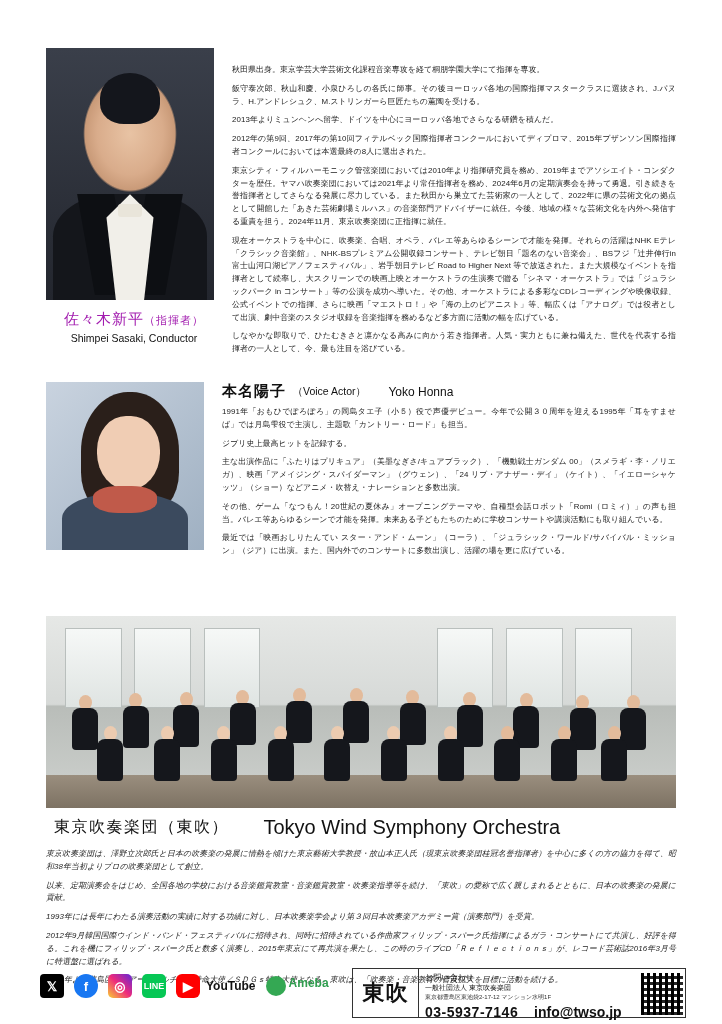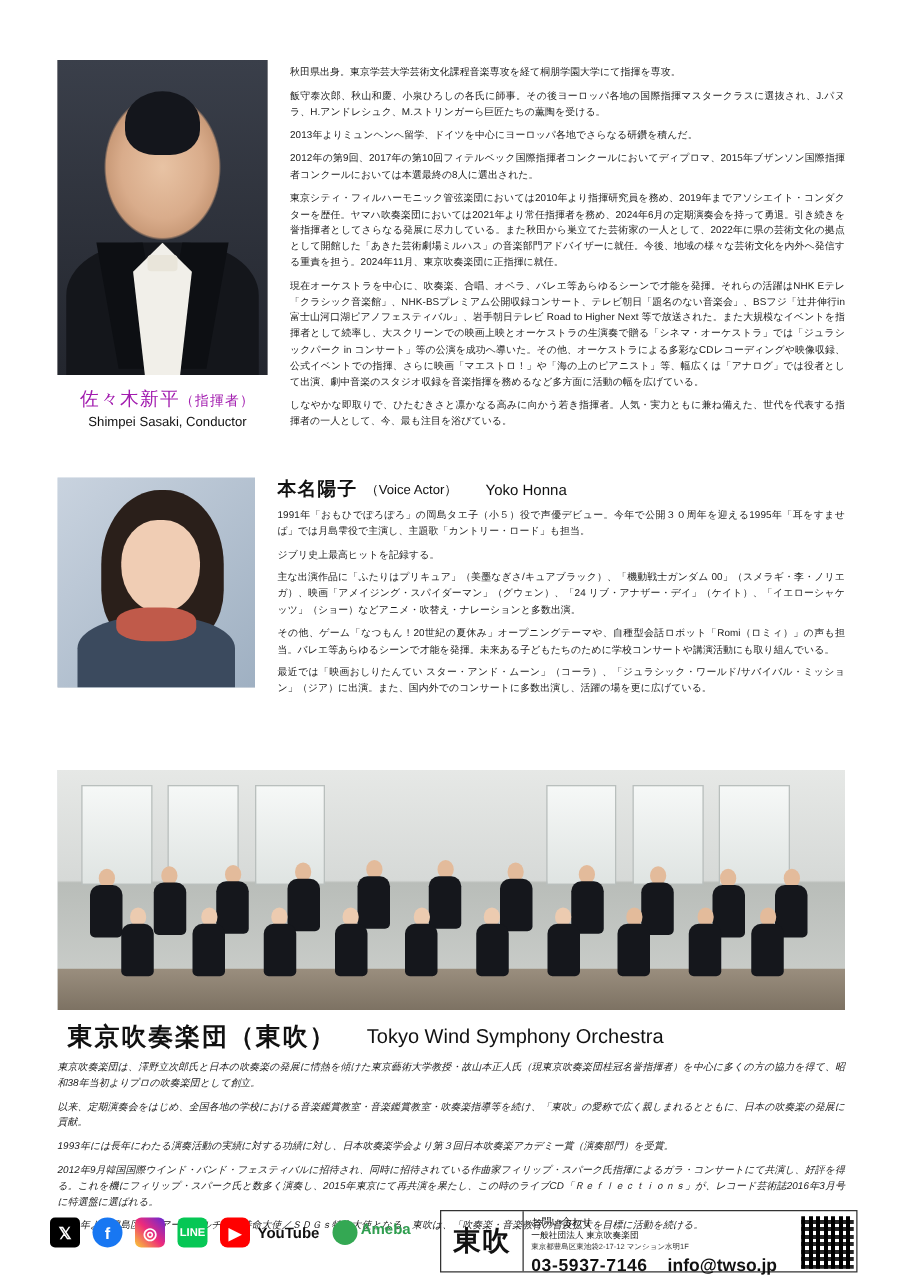--- a/index.html
+++ b/index.html
@@ -33,21 +33,21 @@
   .p1-shirt { position:absolute; left:36%; top:58%; width:28%; height:42%; background:#f1efe9; clip-path:polygon(50% 0,100% 22%,80% 100%,20% 100%,0 22%); }
   .p1-bow { position:absolute; left:43%; top:62%; width:14%; height:5%; background:#e9e5da; border-radius:3px; }
   .p1-lapelL { position:absolute; left:24%; top:58%; width:22%; height:40%; background:#0d0f13; transform:skewX(10deg); }
   .p1-lapelR { position:absolute; left:54%; top:58%; width:22%; height:40%; background:#0d0f13; transform:skewX(-10deg); }
 
   .cond-name-block { position:absolute; left:0; top:262px; width:176px; text-align:center; }
   .cond-name-ja { font-size:15px; letter-spacing:1px; color:#a21caf; white-space:nowrap; }
   .cond-name-ja .role { font-size:11px; }
   .cond-name-en { font-size:10.5px; color:#111; margin-top:3px; }
 
-  .cond-text { position:absolute; left:186px; top:4px; width:444px; }
+  .cond-text { position:absolute; left:186px; top:16px; width:444px; }
   .jp-body { font-size:7.9px; line-height:1.62; color:#1a1a1a; text-align:justify; letter-spacing:0.1px; }
   .jp-body p { margin:0 0 6px 0; }
 
   
   .sec-voice { position:absolute; left:46px; top:382px; width:630px; height:186px; }
   .portrait-2 {
     position:absolute; left:0; top:0; width:158px; height:168px; overflow:hidden;
     background: linear-gradient(#cfd8e3,#aab7c6);
   }
   .p2-bg { position:absolute; inset:0; background:linear-gradient(135deg,#c9d3df 0%, #9fb0c2 100%); }
@@ -70,22 +70,22 @@
   }
   .op-wall { position:absolute; inset:0; background:linear-gradient(#e6e8e6 0%, #d6d9d7 46%, #b9bdb9 47%, #cfd2cf 100%); }
   .op-win { position:absolute; top:6%; height:42%; width:9%; background:linear-gradient(#f6f8f7,#dfe4e2); border:1px solid #b9bfbd; }
   .op-floor { position:absolute; left:0; bottom:0; width:100%; height:17%; background:linear-gradient(#9a8e7e,#7d7263); }
   .person { position:absolute; bottom:14%; width:28px; }
   .person .head { width:13px; height:15px; border-radius:50%; background:#e3bb9b; margin:0 auto; }
   .person .torso { width:26px; height:42px; background:#15171c; border-radius:8px 8px 4px 4px; margin:-2px auto 0; }
   .person.f .head { background:#eccbb0; }
 
   .orch-title { position:absolute; left:8px; top:200px; }
-  .orch-title .ja { font-size:20px; font-weight:bold; letter-spacing:1.5px; display:inline-block; vertical-align:middle; }
-  .orch-title .en { font-size:16px; display:inline-block; vertical-align:middle; margin-left:20px; }
+  .orch-title .ja { font-size:16px; font-weight:normal; letter-spacing:1.5px; display:inline-block; vertical-align:middle; }
+  .orch-title .en { font-size:20px; display:inline-block; vertical-align:middle; margin-left:30px; }
   .orch-text { position:absolute; left:0; top:232px; width:630px;font-style:italic; }
 
   
   .footer { position:absolute; left:0; top:968px; width:722px; height:56px; }
   .social { position:absolute; left:40px; top:6px; display:flex; align-items:center; gap:10px; }
   .si { width:24px; height:24px; border-radius:5px; display:flex; align-items:center; justify-content:center; color:#fff; font-size:13px; font-weight:bold; }
   .si.x { background:#000; border-radius:4px; }
   .si.fb { background:#1877F2; border-radius:50%; }
   .si.ig { background:linear-gradient(45deg,#f9ce34,#ee2a7b,#6228d7); }
   .si.line { background:#06C755; font-size:9px; }

